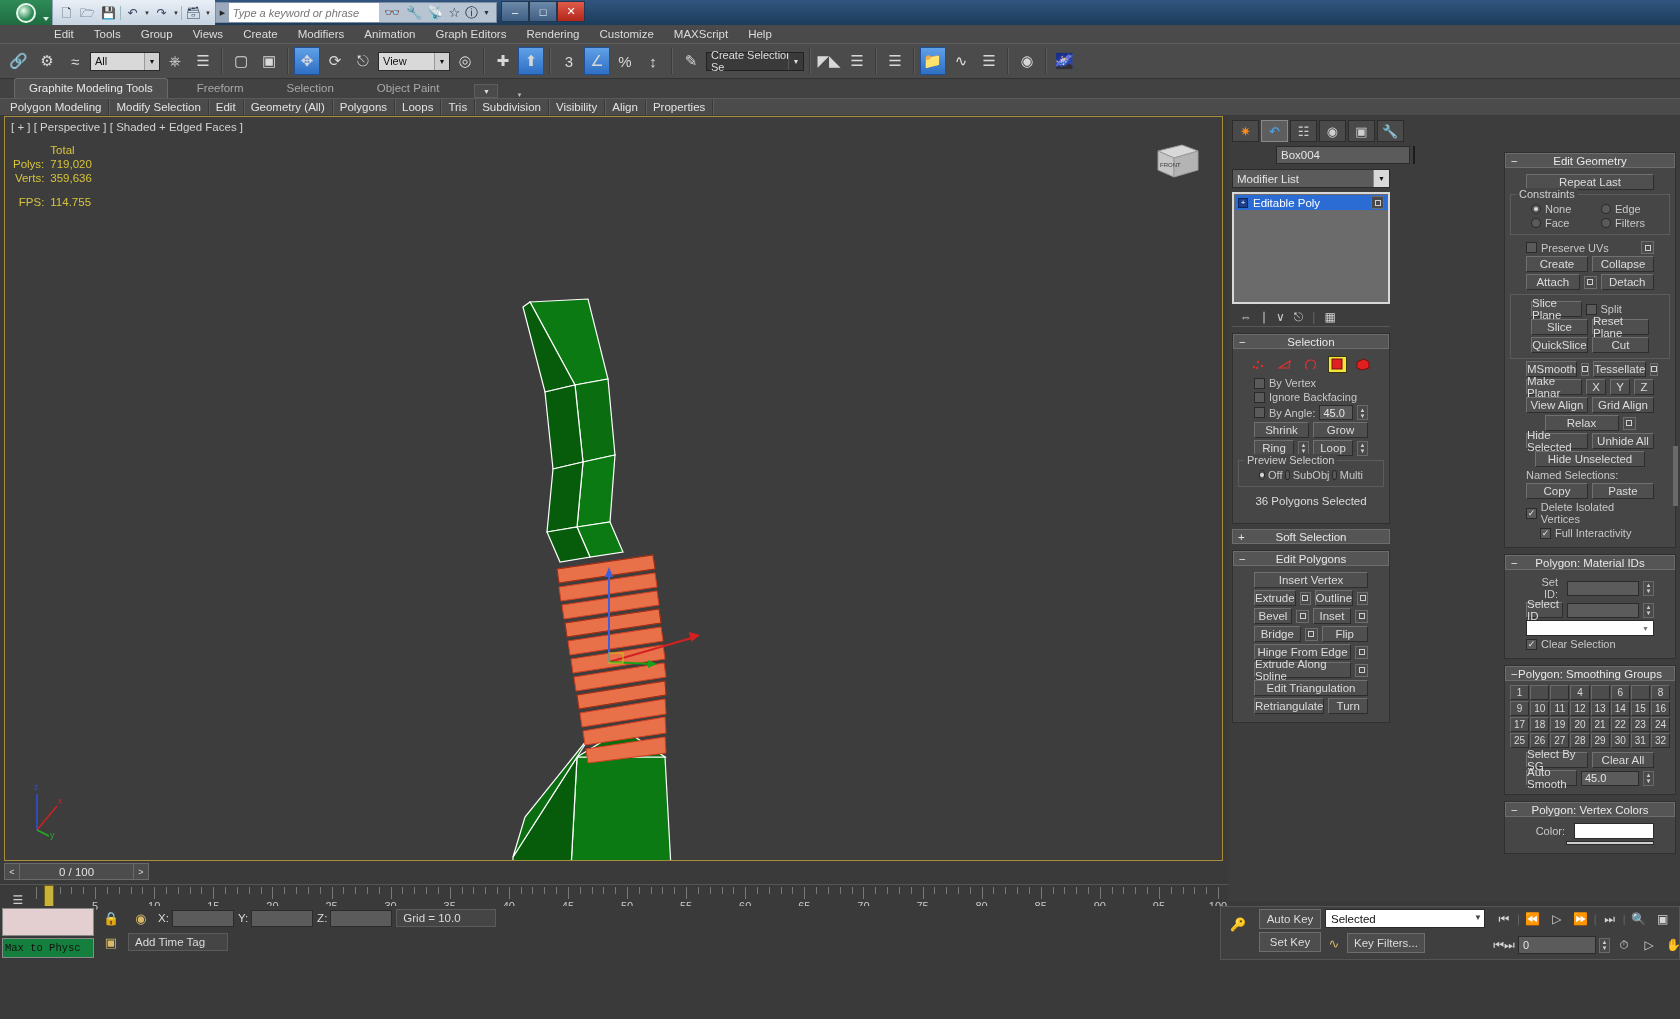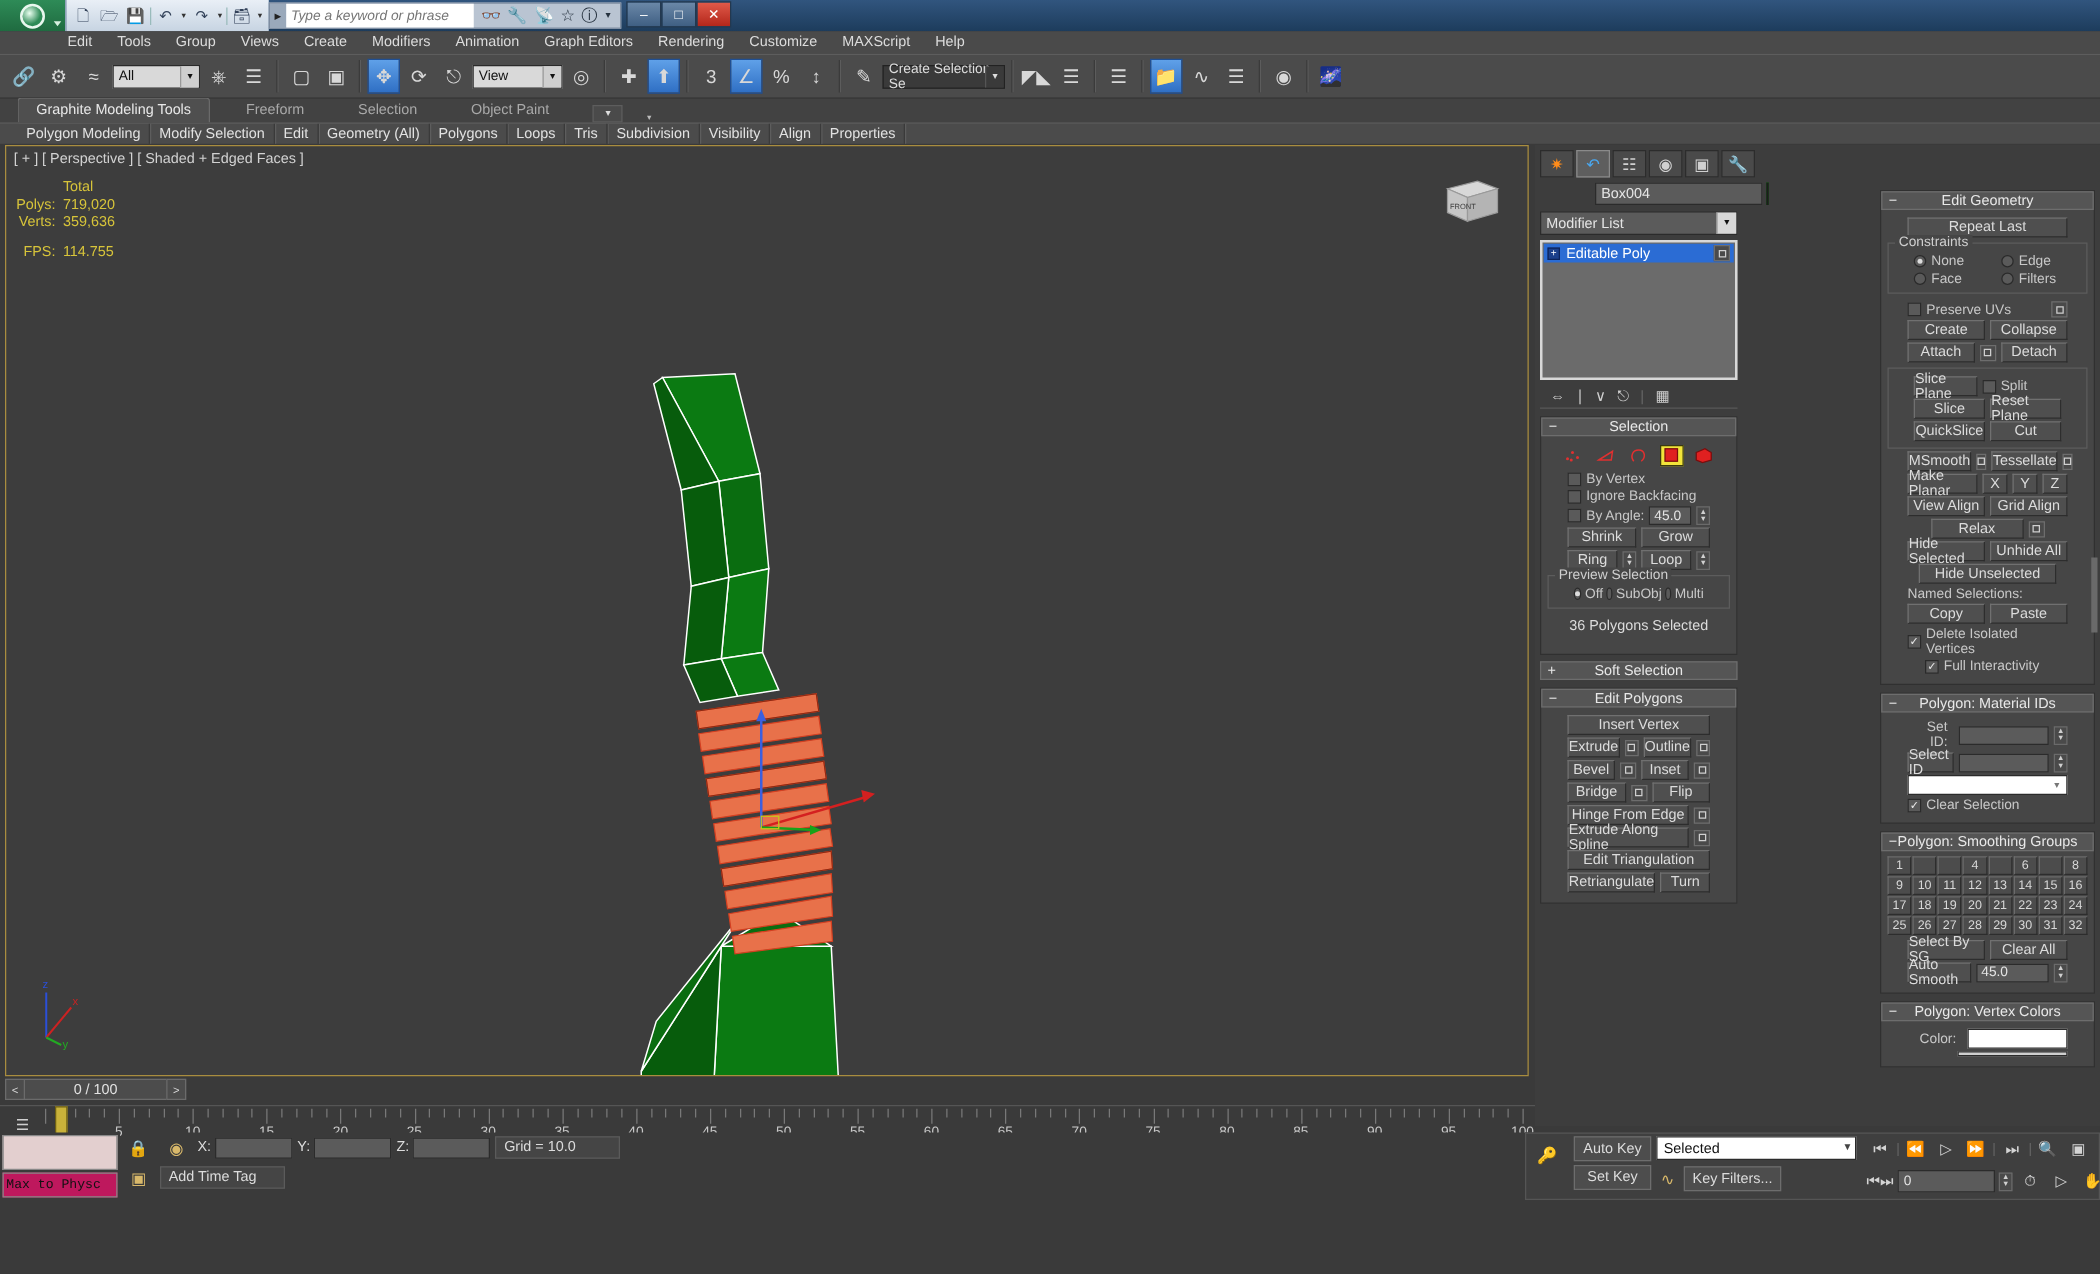--- a/index.html
+++ b/index.html
@@ -65,21 +65,21 @@
 
   
   .ribbon{position:absolute;top:79px;left:0;width:1680px;height:36px;background:#424242;}
   .rib-tabs{display:flex;align-items:flex-end;height:19px;padding-left:14px;gap:15px;}
   .rib-tab{padding:2px 14px 3px;font-size:11.5px;color:#a9a9a9;line-height:14px;}
   .rib-tab.active{background:#4f4f4f;color:#e8e8e8;border:1px solid #6a6a6a;border-bottom:none;
      border-radius:3px 3px 0 0;}
   .rib-more{width:24px;height:14px;display:flex;align-items:center;justify-content:center;
      background:#4a4a4a;border:1px solid #5d5d5d;color:#ddd;font-size:7px;margin-left:6px;}
   .rib-more-tri{font-size:6px;color:#bbb;margin-left:3px;}
-  .rib-panels{display:flex;height:17px;padding-left:14px;border-top:1px solid #5a5a5a;background:#4b4b4b;}
+  .rib-panels{display:flex;height:17px;padding-left:3px;border-top:1px solid #5a5a5a;background:#4b4b4b;}
   .rib-p{padding:0 7px;font-size:11.5px;color:#e2e2e2;line-height:16px;border-right:1px solid #3a3a3a;
      box-shadow:1px 0 0 #5d5d5d;}
 
   
   .viewport{position:absolute;top:116px;left:4px;width:1219px;height:745px;
     background:#3d3d3d;border:1px solid #a98d3f;overflow:hidden;}
   .vp-label{position:absolute;top:4px;left:6px;font-size:11.5px;color:#d2d2d2;}
   .vp-stats{position:absolute;top:26px;left:8px;color:#d7c43a;font-size:11.5px;line-height:14px;}
   .vp-stats table{border-collapse:collapse;}
   .vp-stats td{padding:0 4px 0 0;color:#d7c43a;font-size:11.5px;}
@@ -161,21 +161,21 @@
      border-top:1px solid #555;}
   .tl-key{position:absolute;left:6px;top:4px;width:24px;height:22px;color:#cfcfcf;font-size:12px;
      display:flex;align-items:center;justify-content:center;}
   .tl-track{position:absolute;left:36px;top:2px;right:4px;height:26px;}
   .tl-tick{position:absolute;top:0;width:1px;background:#787878;}
   .tl-lab{position:absolute;top:13px;color:#c9c9c9;font-size:11px;transform:translateX(-50%);}
   .tl-slider{position:absolute;left:44px;top:0px;width:10px;height:26px;background:#c9b23a;
      border:1px solid #6d5f14;}
   .statusleft{position:absolute;top:906px;left:0;width:96px;height:52px;background:#3a3a3a;}
   .mtp-box{width:92px;height:28px;background:#e3cfcf;border:1px solid #888;margin:2px;}
-  .mtp-lbl{position:absolute;top:32px;left:2px;width:92px;height:20px;background:#be185d;
+  .mtp-lbl{position:absolute;top:32px;left:2px;width:92px;height:20px;background:#15803d;
      border:1px solid #888;color:#111;font-size:10.5px;font-family:"Liberation Mono",monospace;
      display:flex;align-items:center;padding-left:2px;overflow:hidden;}
   .statusbar{position:absolute;top:906px;left:98px;width:1582px;height:113px;background:#3a3a3a;}
   .sb-row1{position:absolute;top:2px;left:0;display:flex;align-items:center;gap:4px;height:20px;}
   .sb-msg{width:680px;height:19px;background:#454545;border:1px solid #5b5b5b;color:#dcdcdc;
      font-size:11.5px;display:flex;align-items:center;padding-left:6px;}
   .sb-row2{position:absolute;top:26px;left:0;display:flex;align-items:center;gap:4px;height:20px;}
   .coordf{display:flex;align-items:center;gap:3px;}
   .coordf .lb{color:#dcdcdc;font-size:11.5px;}
   .coordf .fd{width:62px;height:17px;background:#5b5b5b;border:1px solid #2b2b2b;}

